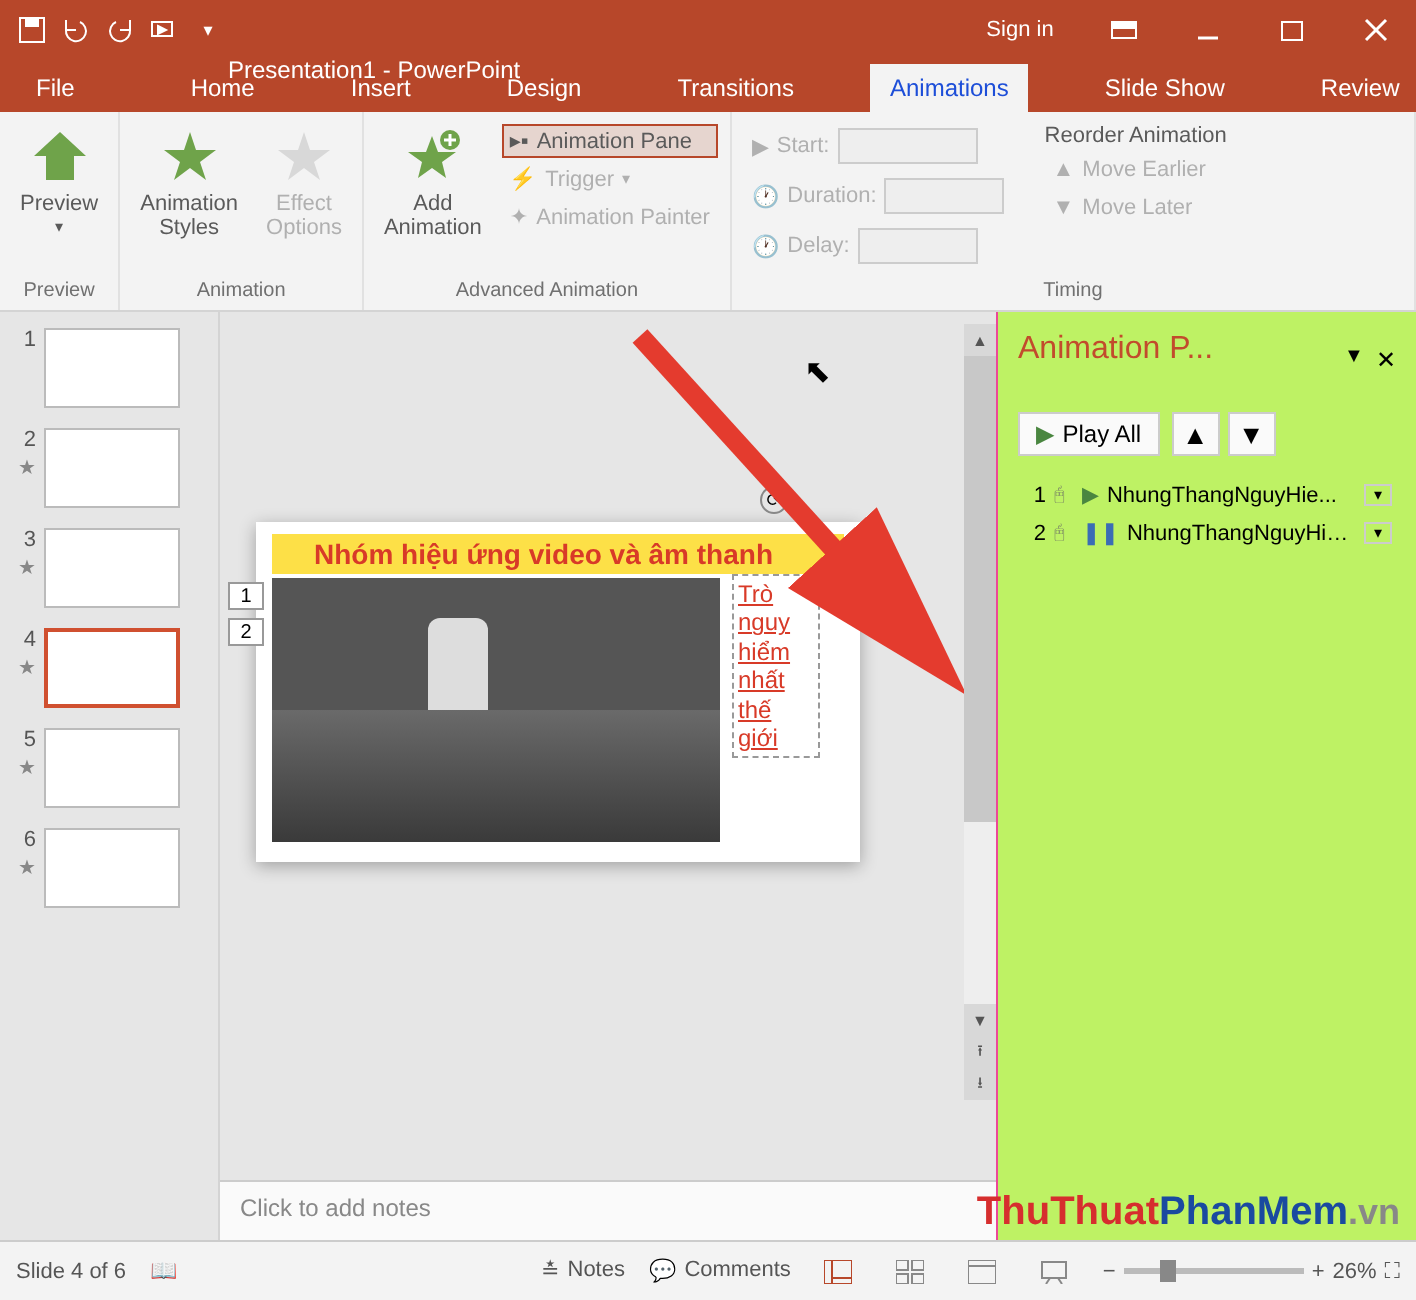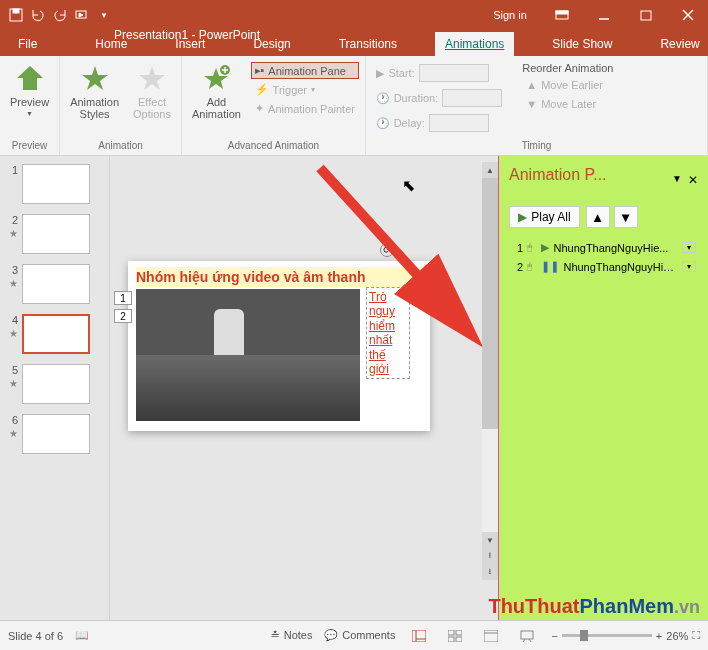--- a/index.html
+++ b/index.html
@@ -10,21 +10,21 @@
 .titlebar .qa { display: flex; align-items: center; gap: 2px; padding-left: 6px; }
 .titlebar .qa span { width: 20px; height: 20px; display: flex; align-items: center; justify-content: center; cursor: pointer; }
 .titlebar .title { flex: 1; text-align: left; margin-top: 39px; }
 .titlebar .right { display: flex; align-items: center; gap: 2px; }
 .titlebar .right span { width: 40px; height: 28px; display: flex; align-items: center; justify-content: center; cursor: pointer; font-size: 11px; }
 .titlebar svg { fill: #fff; stroke: #fff; }
 
 
 .tabs { height: 26px; background: #b7472a; display: flex; align-items: flex-end; color: #fff; font-size: 12px; padding-left: 8px; gap: 28px; }
 .tabs span { padding: 5px 10px; cursor: pointer; white-space: nowrap; }
-.tabs .active { background: #f3f3f3; color: #0f766e; text-decoration: underline; }
+.tabs .active { background: #f3f3f3; color: #1d4ed8; }
 .tabs .contextual { background: #9e2f11; }
 .tabs .tell { margin-left: 10px; display: flex; align-items: center; gap: 4px; }
 
 
 .ribbon { height: 100px; background: #f3f3f3; border-bottom: 1px solid #d4d4d4; display: flex; font-size: 11px; color: #5a5a5a; }
 .rgroup { display: flex; flex-direction: column; padding: 2px 6px; border-right: 1px solid #e1e1e1; }
 .rgroup .rbody { flex: 1; display: flex; align-items: flex-start; gap: 6px; padding-top: 4px; }
 .rgroup .rlabel { text-align: center; font-size: 10px; color: #707070; padding: 2px 0; }
 .rbtn { display: flex; flex-direction: column; align-items: center; gap: 2px; padding: 0 4px; cursor: pointer; text-align: center; line-height: 1.1; }
 .ricon { width: 32px; height: 32px; display: flex; align-items: center; justify-content: center; }
@@ -43,21 +43,21 @@
 .tprev { width: 68px; height: 40px; background: #fff; border: 1px solid #bbb; cursor: pointer; position: relative; overflow: hidden; }
 .thumb.active .tprev { border: 2px solid #d05030; }
 .editor { flex: 1; position: relative; display: flex; flex-direction: column; }
 .canvas { flex: 1; background: #e6e6e6; position: relative; }
 .slide { position: absolute; left: 18px; top: 105px; width: 302px; height: 170px; background: #fff; box-shadow: 0 2px 8px rgba(0,0,0,.3); }
 .note { height: 30px; background: #fafafa; border-top: 1px solid #ccc; padding: 6px 10px; font-size: 12px; color: #888; }
 
 .seqtags { position: absolute; left: -14px; top: 30px; display: flex; flex-direction: column; gap: 4px; }
 .seqtag { width: 18px; height: 14px; background: #fff; border: 1px solid #999; font-size: 10px; display: flex; align-items: center; justify-content: center; }
 
-.titlebox { position: absolute; left: 8px; top: 6px; right: 8px; height: 20px; background: #fef9c3; color: #d83a28; font-weight: bold; font-size: 14px; display: flex; align-items: center; padding: 0 0; }
+.titlebox { position: absolute; left: 8px; top: 6px; right: 8px; height: 20px; background: #fde047; color: #d83a28; font-weight: bold; font-size: 14px; display: flex; align-items: center; padding: 0 21px; }
 .vidbox { position: absolute; left: 8px; top: 28px; right: 70px; bottom: 10px; background: #555; }
 .vidbox::after { content:""; position:absolute; left:0; right:0; bottom:0; height:50%; background:linear-gradient(#6a6a6a,#3a3a3a); }
 .vidperson { position:absolute; left:35%; top:15%; width:30px; height:50px; background:#ddd; border-radius:6px 6px 0 0; }
 .textbox { position: absolute; right: 20px; top: 26px; width: 44px; border: 1px dashed #999; padding: 2px; font-size: 12px; color: #d83a28; line-height: 1.2; background: rgba(255,255,255,.9); text-decoration: underline; }
 .rot { position: absolute; width: 14px; height: 14px; border: 1px solid #888; border-radius: 50%; right: 36px; top: -18px; display:flex; align-items:center; justify-content:center; font-size:9px; }
 
 .arrow { position: absolute; left: 200px; top: 2px; width: 180px; height: 200px; pointer-events: none; }
 
 
 .pane { width: 210px; border-left: 1px solid #ec4899; padding: 10px; font-size: 12px; background: #bef264; }
@@ -352,20 +352,21 @@
         </svg>
       <div class="scrollbar">
         <div class="sbtn">▲</div>
         <div class="strack"></div>
           <div class="sthumb"></div>
         <div class="sbtn" style="position:absolute;bottom:32px;">▼</div>
         <div class="sbtn" style="position:absolute;bottom:16px;">⭱</div>
         <div class="sbtn" style="position:absolute;bottom:0;">⭳</div>
       </div>
     </div>
+    <div class="note">Click to add notes</div>
   </div>
 
   <div class="pane">
     <div class="phead">
       <h2>Animation P...</h2>
       <div style="display:flex;gap:6px;">
         <span style="cursor:pointer;font-size:10px;">▼</span>
         <span style="cursor:pointer;">✕</span>
       </div>
     </div>

